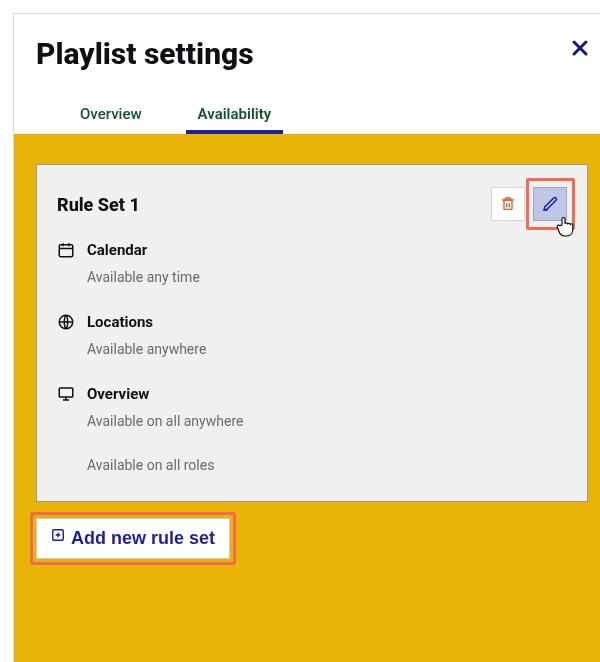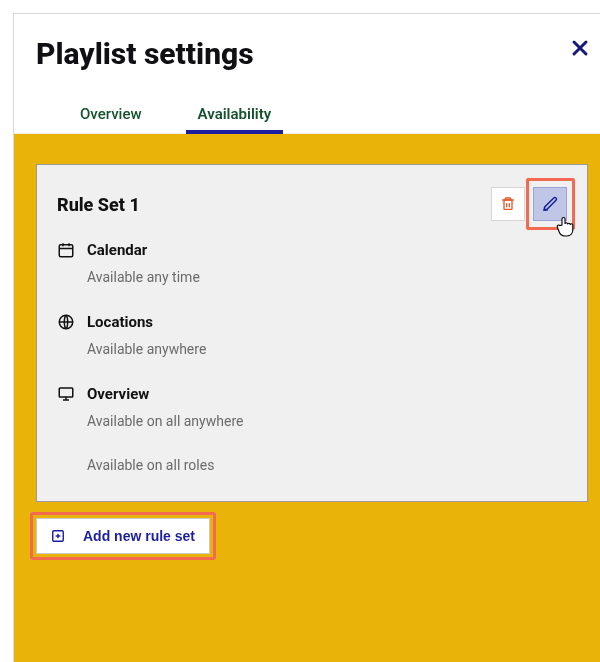--- a/index.html
+++ b/index.html
@@ -182,25 +182,24 @@
     bottom: -6px;
     border: 3px solid #f26a52;
     border-radius: 3px;
     pointer-events: none;
   }
   .add-btn {
     background: #fff;
     border: 1px solid #c9c9c9;
     color: #1d1f9e;
     font-weight: 700;
-    font-size: 14px;
+    font-size: 18px;
     padding: 9px 14px;
     display: inline-flex;
-    align-items: center;
-    gap: 18px;
+    gap: 6px;
     cursor: pointer;
   }
 
   svg { display: block; }
 </style>
 </head>
 <body>
 
 <div class="frame">
 

